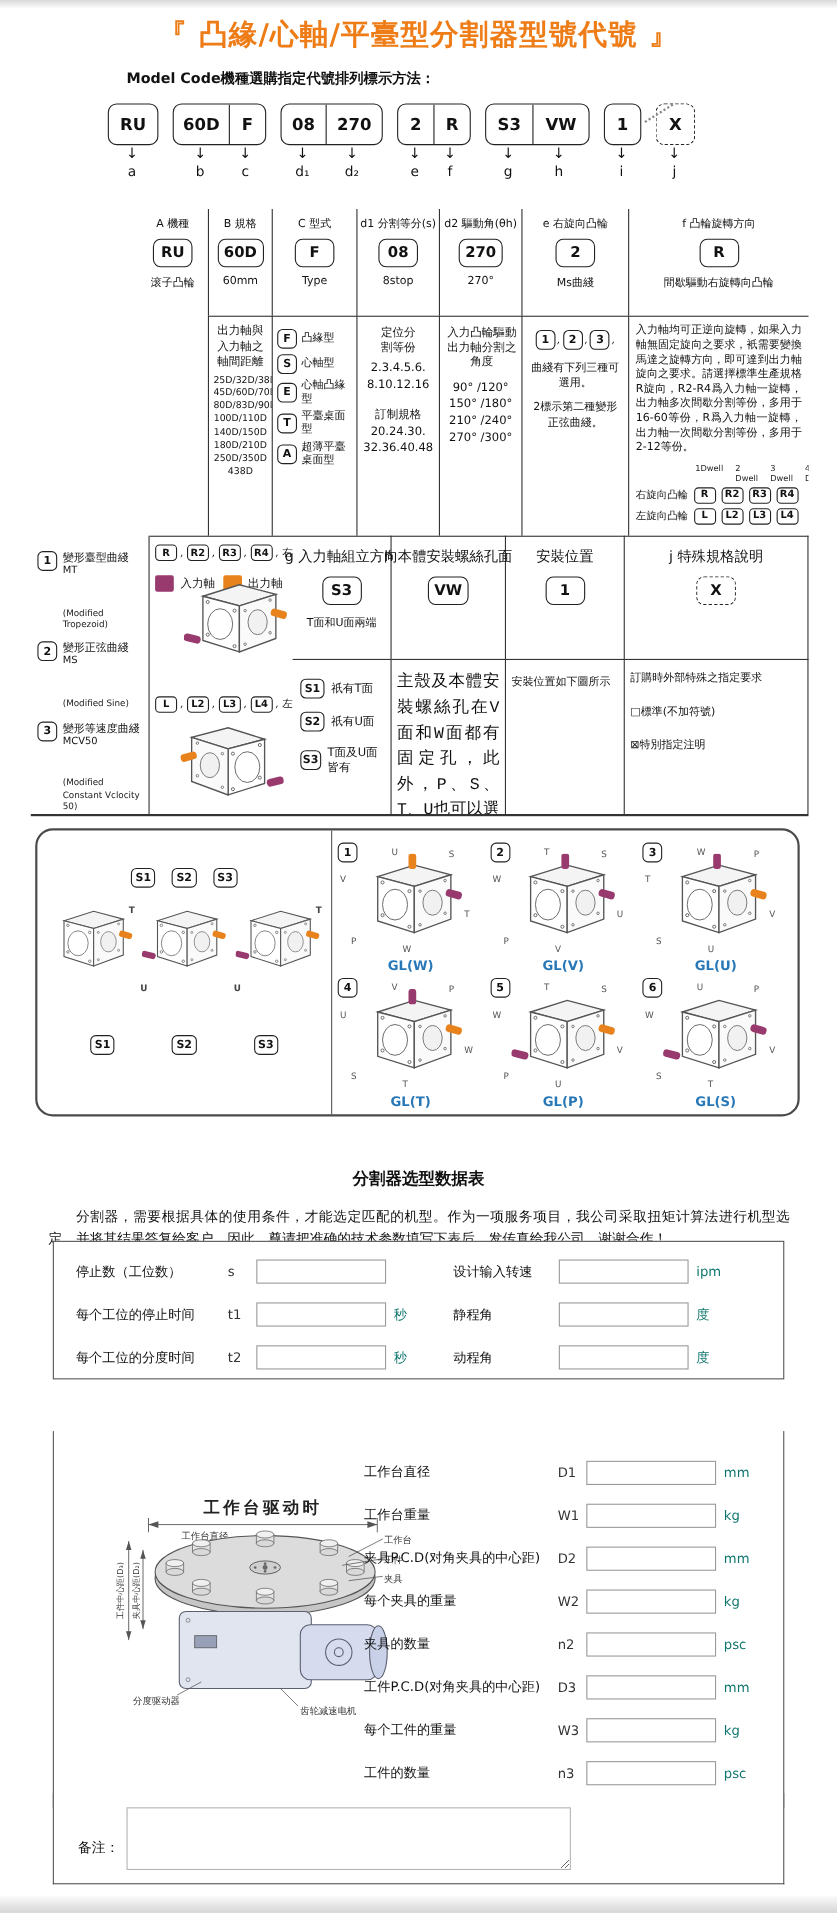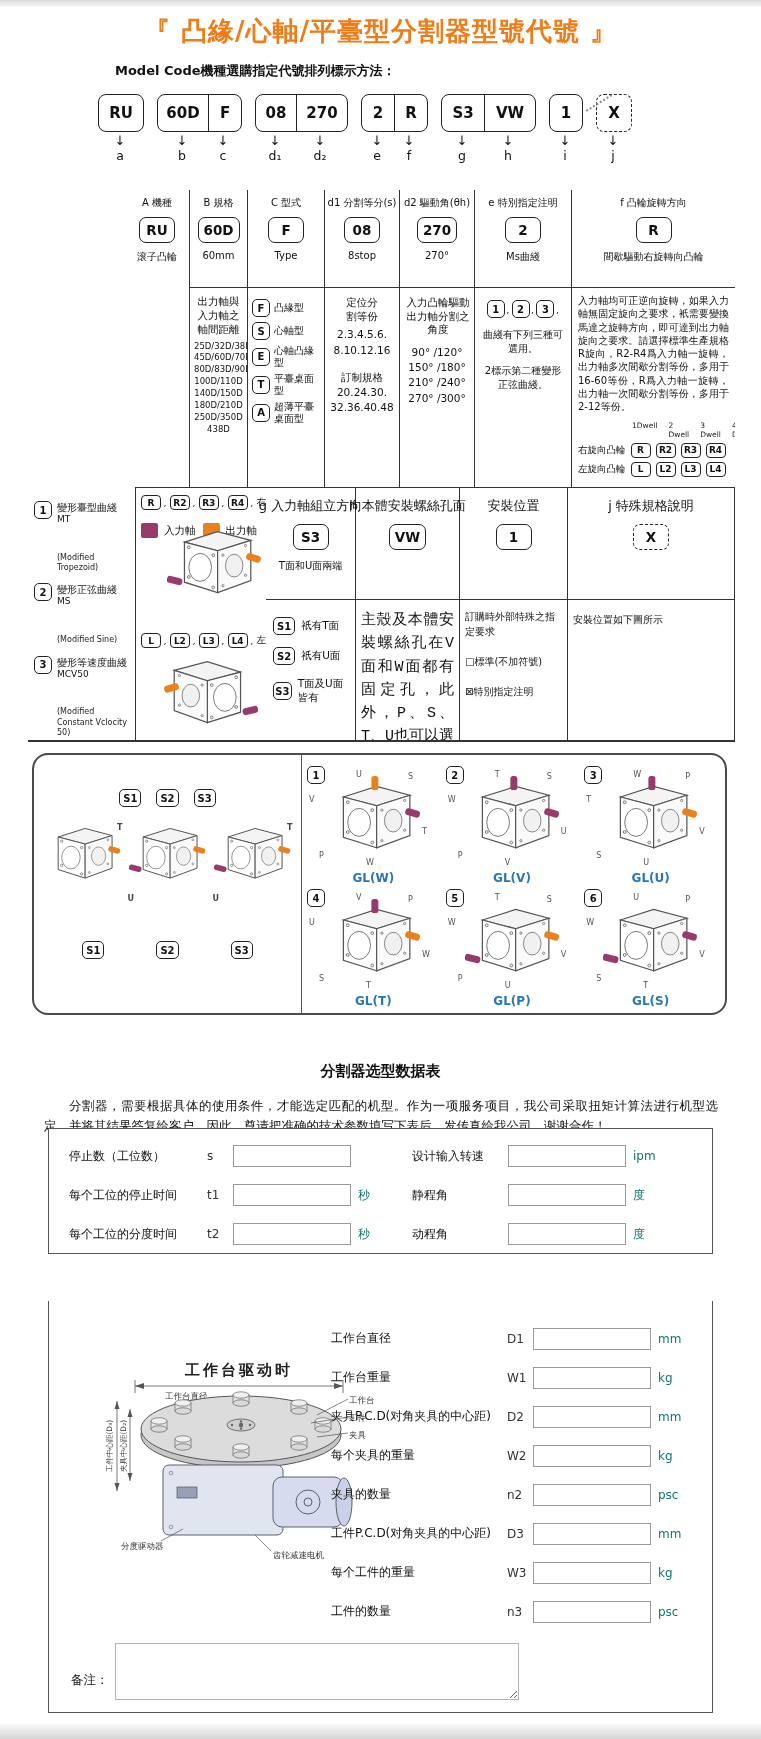--- a/index.html
+++ b/index.html
@@ -274,21 +274,21 @@
         <span class="ct">d1 分割等分(s)</span>
         <span class="cbox big">08</span>
         <span class="cc1">8stop</span>
       </div>
     <div class="t1h">
         <span class="ct">d2 驅動角(θh)</span>
         <span class="cbox big">270</span>
         <span class="cc1">270°</span>
       </div>
     <div class="t1h">
-        <span class="ct">e 特別指定注明</span>
+        <span class="ct">e 右旋向凸輪</span>
         <span class="cbox big">2</span>
         <span class="cc1">Ms曲綫</span>
       </div>
     <div class="t1h last">
         <span class="ct">f 凸輪旋轉方向</span>
         <span class="cbox big">R</span>
         <span class="cc1">間歇驅動右旋轉向凸輪</span>
       </div>
 
     <div class="t1c first"></div>
@@ -477,27 +477,27 @@
         </div>
       <div class="gitem">
           <span class="cbox s">S3</span>
           <span>T面及U面皆有</span>
         </div>
     </div>
     <div class="t2b">
         <div class="htext">主殼及本體安裝螺絲孔在V面和W面都有固定孔，此外，P、S、T、U也可以選擇使用。</div>
       </div>
     <div class="t2b">
+        <div class="ptext">安裝位置如下圖所示</div>
+      </div>
+    <div class="t2b">
       <div class="jtext">訂購時外部特殊之指定要求</div>
       <div class="jopt">□標準(不加符號)</div>
       <div class="jopt">⊠特別指定注明</div>
     </div>
-    <div class="t2b">
-        <div class="ptext">安裝位置如下圖所示</div>
-      </div>
   </div>
 
   <div class="panel">
     <div class="panel-sep"></div>
     <div class="ps-top">
       <span class="cbox s">S1</span>
       <span class="cbox s">S2</span>
       <span class="cbox s">S3</span>
     </div>
     <div class="ps-figs">

